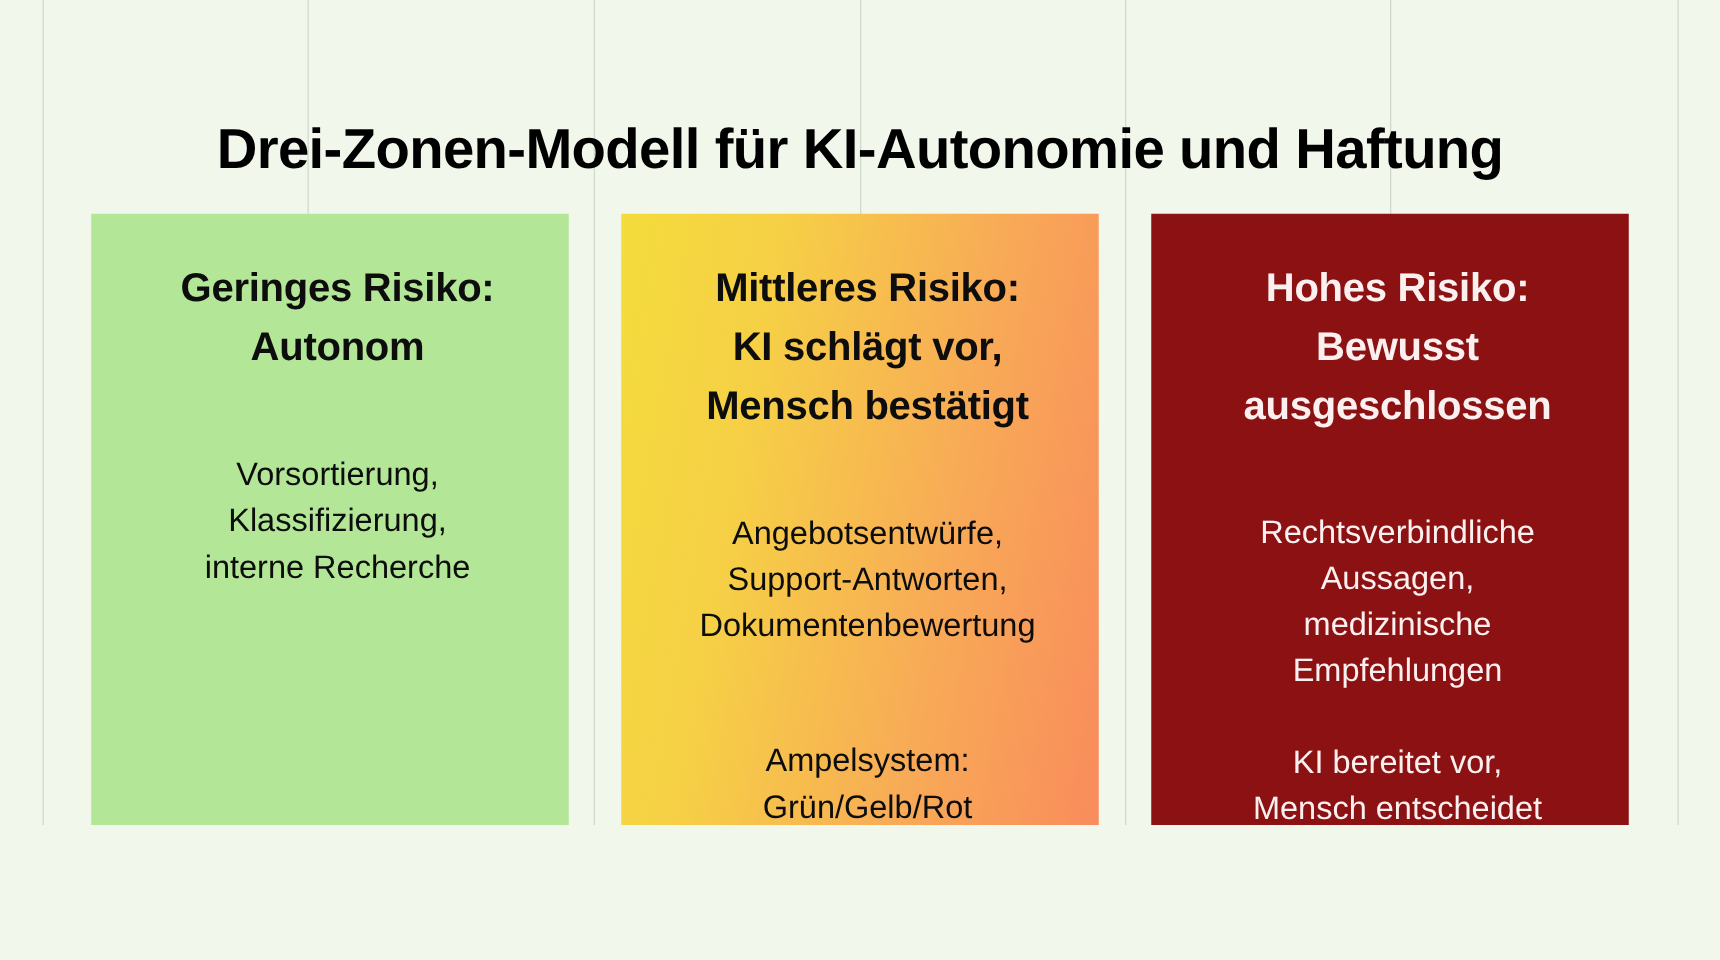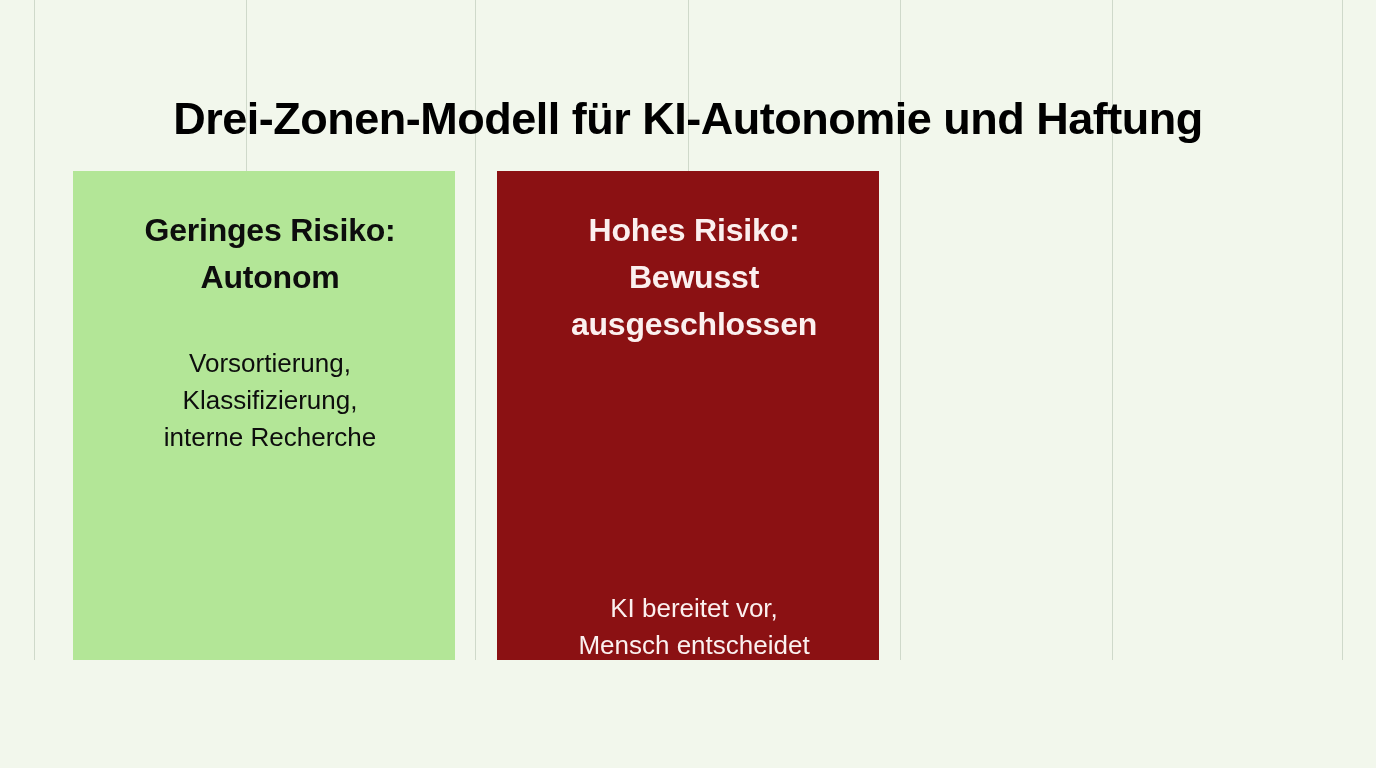--- a/index.html
+++ b/index.html
@@ -84,21 +84,21 @@
     letter-spacing: -0.2px;
     margin: 0;
     white-space: pre-line;
   }
 
   .card-body {
     font-size: 26px;
     font-weight: normal;
     line-height: 37px;
     letter-spacing: 0px;
-    margin: 0;
+    margin: 16px;
     white-space: pre-line;
   }
 
   .card-footer {
     font-size: 26px;
     font-weight: normal;
     line-height: 37px;
     letter-spacing: 0px;
     margin: 0;
     white-space: pre-line;
@@ -147,26 +147,43 @@
       <div class="card-heading">Geringes Risiko:
 Autonom</div>
       <div class="spacer-a"></div>
       <div class="card-body">Vorsortierung,
 Klassifizierung,
 interne Recherche</div>
       <div class="spacer-b"></div>
       <div class="spacer-c"></div>
     </section>
 
+    <section class="card card-mid">
+      <div class="card-heading">Mittleres Risiko:
+KI schlägt vor,
+Mensch bestätigt</div>
+      <div class="spacer-a"></div>
+      <div class="card-body">Angebotsentwürfe,
+Support-Antworten,
+Dokumentenbewertung</div>
+      <div class="spacer-b"></div>
+      <div class="card-footer">Ampelsystem:
+Grün/Gelb/Rot</div>
+      <div class="spacer-c"></div>
+    </section>
 
     <section class="card card-high">
       <div class="card-heading">Hohes Risiko:
 Bewusst
 ausgeschlossen</div>
       <div class="spacer-a"></div>
+      <div class="card-body">Rechtsverbindliche
+Aussagen,
+medizinische
+Empfehlungen</div>
       <div class="spacer-b"></div>
       <div class="card-footer">KI bereitet vor,
 Mensch entscheidet</div>
       <div class="spacer-c"></div>
     </section>
 
   </div>
 </div>
 
 </body></html>

